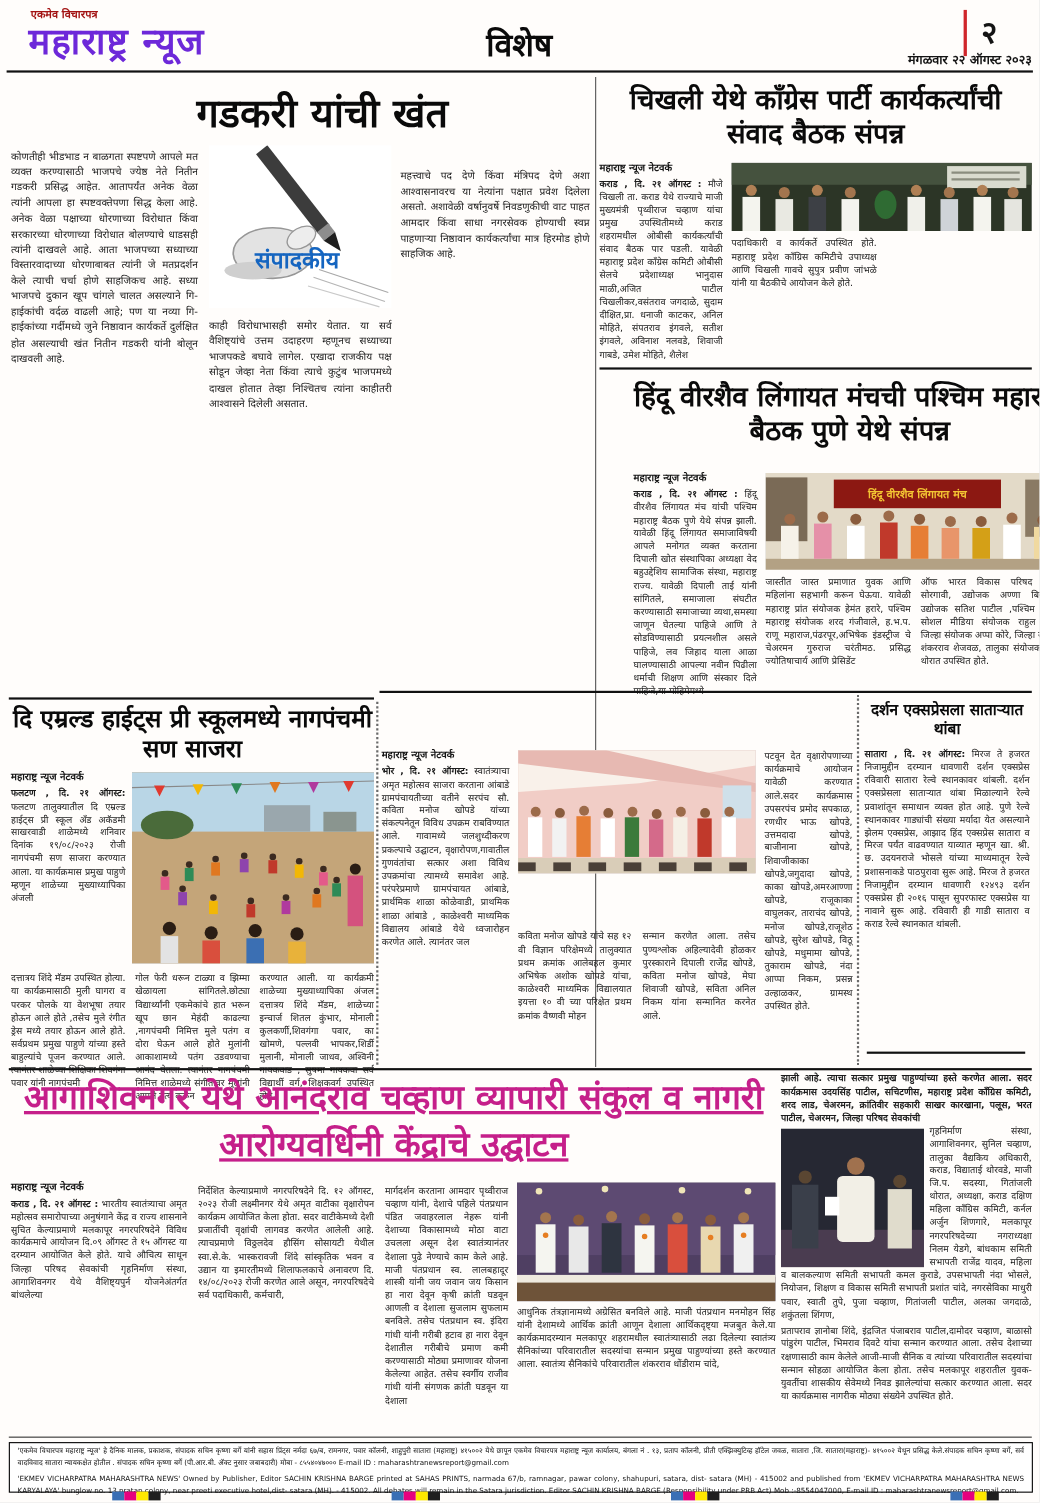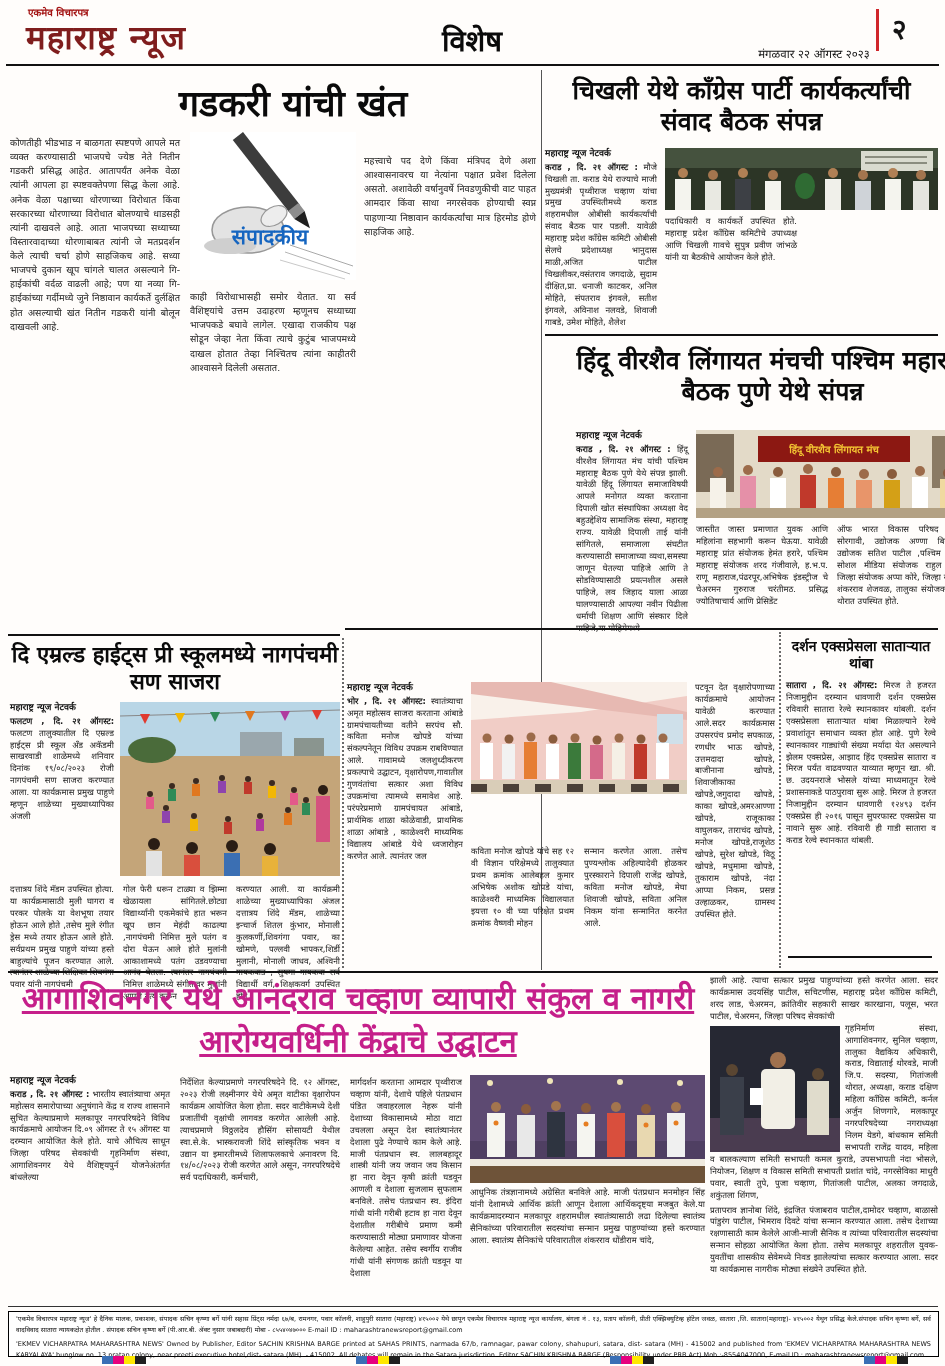--- a/index.html
+++ b/index.html
@@ -18,25 +18,25 @@
   .ft{font-size:6.5px;line-height:1.75;color:#111;text-align:justify;}
   .regmark{position:absolute;display:flex;}
   .regmark span{width:11px;height:8px;display:block;}
 </style>
 </head>
 <body>
 
 <div class="page">
 
   <div class="abs" style="left:28px;top:5px;font-size:10px;font-weight:bold;color:#a31313;text-align:center;">एकमेव विचारपत्र</div>
-  <div class="abs" style="left:26px;top:14px;font-size:33px;font-weight:bold;color:#7f1d1d;letter-spacing:1px;">महाराष्ट्र न्यूज</div>
+  <div class="abs" style="left:26px;top:14px;font-size:33px;font-weight:bold;color:#6d28d9;letter-spacing:1px;">महाराष्ट्र न्यूज</div>
   <div class="abs" style="left:372px;top:20px;width:200px;text-align:center;font-size:29px;font-weight:bold;color:#0a0a0a;">विशेष</div>
   <div class="abs" style="left:876px;top:9px;width:3px;height:42px;background:#d0262b;"></div>
   <div class="abs" style="left:892px;top:9px;font-size:28px;font-weight:bold;">२</div>
-  <div class="abs" style="left:690px;top:46px;width:248px;text-align:center;font-size:11.5px;font-weight:normal;">मंगळवार २२ ऑगस्ट २०२३</div>
+  <div class="abs" style="left:690px;top:46px;width:248px;text-align:right;font-size:11.5px;font-weight:bold;">मंगळवार २२ ऑगस्ट २०२३</div>
   <div class="abs rule" style="left:6px;top:64px;width:933px;height:2px;"></div>
 
   <div class="abs" style="left:8px;top:72px;width:532px;height:560px;">
     <div class="abs hl" style="left:110px;top:10px;width:350px;font-size:36px;">गडकरी यांची खंत</div>
     <div class="abs bt" style="left:2px;top:64px;width:170px;height:490px;font-size:9.3px;line-height:1.52;">कोणतीही भीडभाड न बाळगता स्पष्टपणे आपले मत व्यक्त करण्यासाठी भाजपचे ज्येष्ठ नेते नितीन गडकरी प्रसिद्ध आहेत. आतापर्यंत अनेक वेळा त्यांनी आपला हा स्पष्टवक्तेपणा सिद्ध केला आहे. अनेक वेळा पक्षाच्या धोरणाच्या विरोधात किंवा सरकारच्या धोरणाच्या विरोधात बोलण्याचे धाडसही त्यांनी दाखवले आहे. आता भाजपच्या सध्याच्या विस्तारवादाच्या धोरणाबाबत त्यांनी जे मतप्रदर्शन केले त्याची चर्चा होणे साहजिकच आहे. सध्या भाजपचे दुकान खूप चांगले चालत असल्याने गि-हाईकांची वर्दळ वाढली आहे; पण या नव्या गि-हाईकांच्या गर्दीमध्ये जुने निष्ठावान कार्यकर्ते दुर्लक्षित होत असल्याची खंत नितीन गडकरी यांनी बोलून दाखवली आहे.</div>
     <div class="abs" style="left:182px;top:60px;width:166px;">
       <svg width="166" height="148" viewBox="0 0 166 148">
         <rect width="166" height="148" fill="#ffffff"></rect>
         <line x1="95" y1="120" x2="160" y2="142" stroke="#b5b5b5" stroke-width="1"></line>
         <line x1="90" y1="128" x2="155" y2="147" stroke="#c9c9c9" stroke-width="1"></line>
@@ -295,21 +295,21 @@
           <circle cx="116" cy="49" r="2.5" fill="#e67e22"></circle>
         <circle cx="176" cy="50" r="2.5" fill="#e67e22"></circle>
           <circle cx="206" cy="48" r="2.5" fill="#e67e22"></circle>
         <rect y="86" width="235" height="22" fill="#6e5339"></rect>
         <rect y="84" width="235" height="7" fill="#efeadf"></rect>
       </svg>
       <div class="bt" style="width:235px;margin-top:4px;">आधुनिक तंत्रज्ञानामध्ये अग्रेसित बनविले आहे. माजी पंतप्रधान मनमोहन सिंह यांनी देशामध्ये आर्थिक क्रांती आणून देशाला आर्थिकदृष्ट्या मजबुत केले.या कार्यक्रमादरम्यान मलकापूर शहरामधील स्वातंत्र्यासाठी लढा दिलेल्या स्वातंत्र्य सैनिकांच्या परिवारातील सदस्यांचा सन्मान प्रमुख पाहुण्यांच्या हस्ते करण्यात आला. स्वातंत्र्य सैनिकांचे परिवारातील शंकरराव धोंडीराम चांदे,</div>
     </div>
 
     <div class="abs" style="left:702px;top:0;width:228px;height:328px;">
-      <div class="bt" style="width:228px;">झाली आहे. त्याचा सत्कार प्रमुख पाहुण्यांच्या हस्ते करणेत आला. सदर कार्यक्रमास उदयसिंह पाटील, सचिटणीस, महाराष्ट्र प्रदेश काँग्रिस कमिटी, शरद लाड, चेअरमन, क्रांतिवीर सहकारी साखर कारखाना, पलूस, भरत पाटील, चेअरमन, जिल्हा परिषद सेवकांची</div>
+      <div class="bt" style="width:228px;font-weight:bold;">झाली आहे. त्याचा सत्कार प्रमुख पाहुण्यांच्या हस्ते करणेत आला. सदर कार्यक्रमास उदयसिंह पाटील, सचिटणीस, महाराष्ट्र प्रदेश काँग्रिस कमिटी, शरद लाड, चेअरमन, क्रांतिवीर सहकारी साखर कारखाना, पलूस, भरत पाटील, चेअरमन, जिल्हा परिषद सेवकांची</div>
       <svg class="photo" style="float:left;margin:3px 5px 2px 0;" width="130" height="126" viewBox="0 0 130 126">
         <rect width="130" height="126" fill="#262833"></rect>
         <rect y="92" width="130" height="34" fill="#4a3c50"></rect>
         <circle cx="22" cy="44" r="6" fill="#5a4632"></circle>
           <rect x="10" y="51" width="24" height="58" fill="#3a3f4a"></rect>
         <circle cx="68" cy="34" r="8" fill="#a0714e"></circle>
         <rect x="51" y="43" width="34" height="60" rx="5" fill="#f2efe6"></rect>
         <rect x="40" y="62" width="13" height="17" fill="#ffffff"></rect>
         <circle cx="108" cy="48" r="6" fill="#5a4632"></circle>
           <rect x="97" y="55" width="22" height="54" fill="#e0dccc"></rect>

